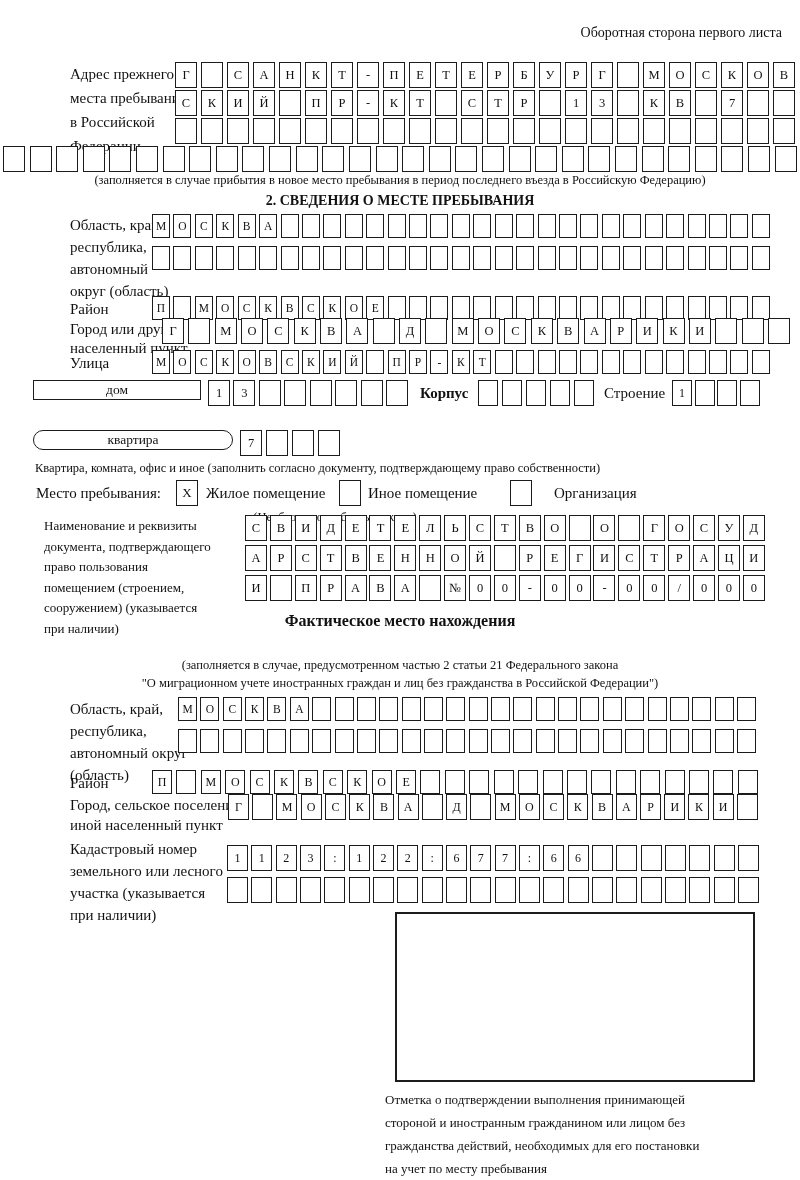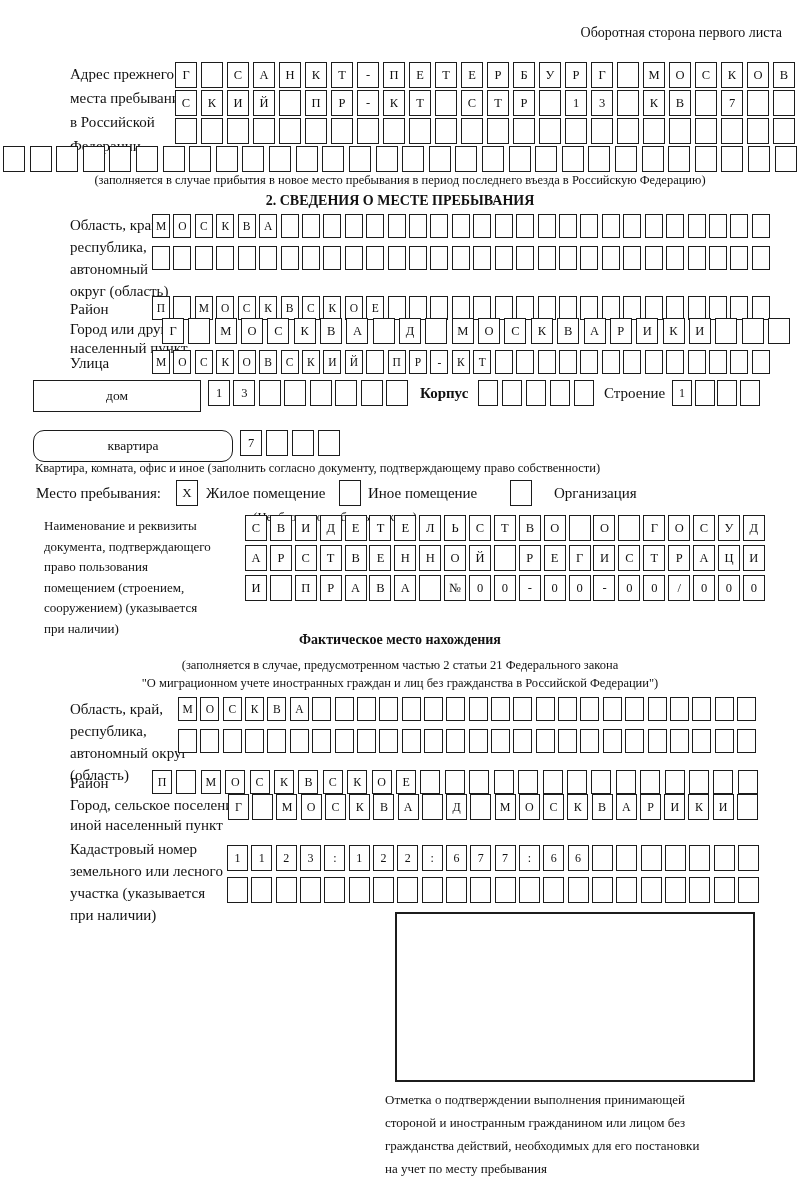--- a/index.html
+++ b/index.html
@@ -20,21 +20,21 @@
     display:flex;align-items:center;justify-content:center;
     width:var(--cw);height:var(--ch);font-size:var(--cf);
   }
   .c18{--cw:18px;--ch:24px;--cf:11.5px}
   .c19{--cw:19px;--ch:24px;--cf:11.5px}
   .c20{--cw:20px;--ch:24px;--cf:12px}
   .c20t{--cw:20px;--ch:26px;--cf:12px}
   .c21{--cw:21px;--ch:26px;--cf:12px}
   .c22{--cw:22px;--ch:26px;--cf:12.5px}
   .typebox{
-    box-sizing:border-box;border:1.5px solid #1c1c1c;height:32px;
+    box-sizing:border-box;border:1.5px solid #1c1c1c;height:20px;
     display:flex;align-items:center;justify-content:center;font-size:13.5px;
   }
   .checkcell{
     box-sizing:border-box;border:1.5px solid #1c1c1c;width:22px;height:26px;
     display:flex;align-items:center;justify-content:center;font-size:13px;
   }
   .bigbox{box-sizing:border-box;border:2px solid #1c1c1c;background:#fff;}
   .conf{font-size:13px;line-height:23px;text-align:left;white-space:pre-line;}
 </style>
 </head>
@@ -438,21 +438,21 @@
       <span class="cell">0</span>
       <span class="cell">-</span>
       <span class="cell">0</span>
       <span class="cell">0</span>
       <span class="cell">/</span>
       <span class="cell">0</span>
       <span class="cell">0</span>
       <span class="cell">0</span>
     </div>
 
-  <div class="abs center bold" style="top:632px;font-size:14px;">Фактическое место нахождения</div>
+  <div class="abs center bold" style="top:612px;font-size:16px;">Фактическое место нахождения</div>
   <div class="abs cap center" style="top:658px;">(заполняется в случае, предусмотренном частью 2 статьи 21 Федерального закона</div>
   <div class="abs cap center" style="top:676px;">"О миграционном учете иностранных граждан и лиц без гражданства в Российской Федерации")</div>
 
   <div class="abs lbl" style="left:70px;top:698px;width:135px;">Область, край,
 республика,
 автономный округ
 (область)</div>
   <div class="boxrow c19" style="left:178px;top:697px;width:578px;">
       <span class="cell">М</span>
       <span class="cell">О</span>

